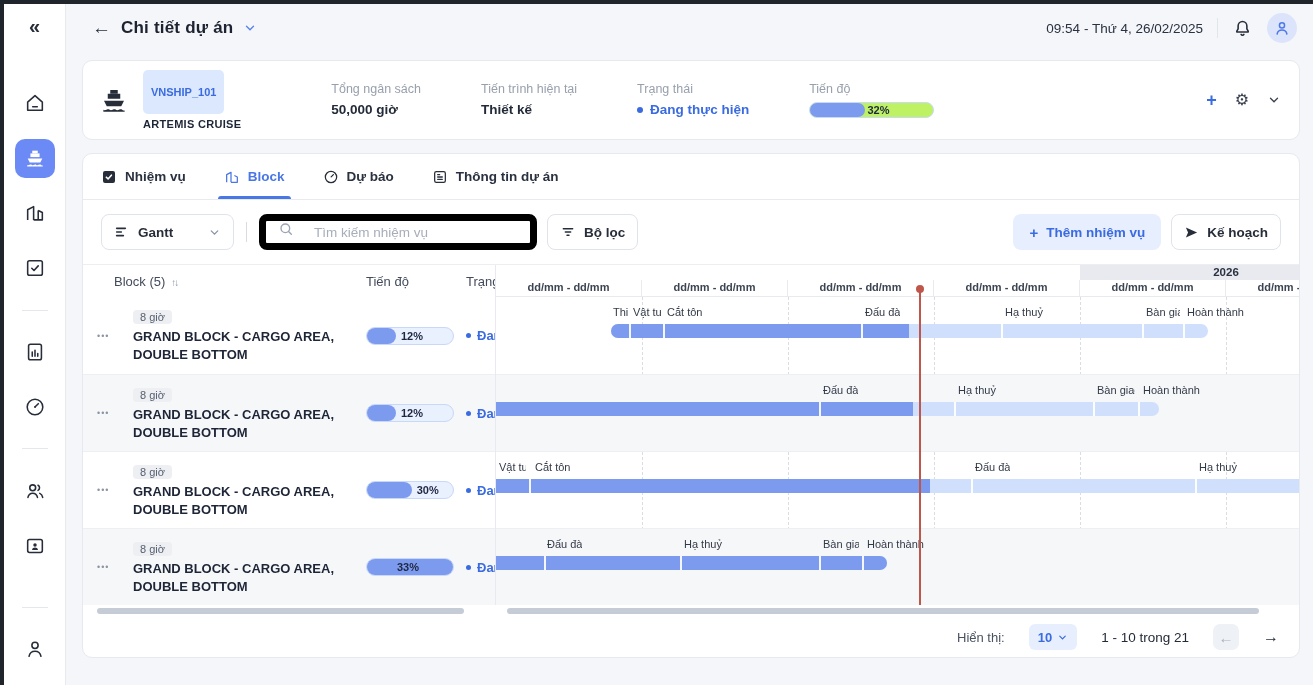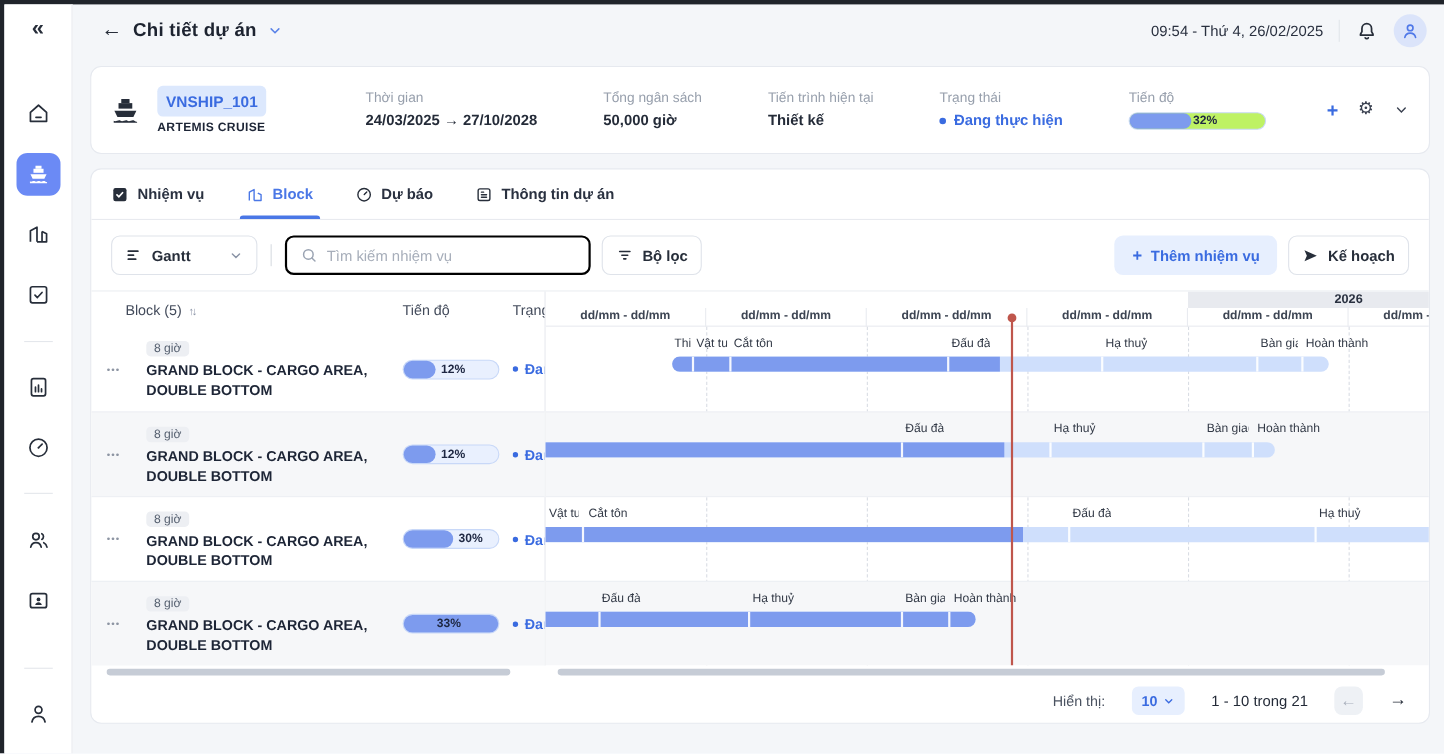--- a/index.html
+++ b/index.html
@@ -21,21 +21,21 @@
   .page-title{font-size:17px;font-weight:700;color:#1d2330;letter-spacing:.2px}
   .title-chev{margin-left:10px;cursor:pointer}
   .topbar-right{margin-left:auto;display:flex;align-items:center;gap:14px}
   .clock{font-size:13.5px;color:#2a3140;font-weight:500}
   .top-sep{width:1px;height:20px;background:#e2e5ea}
   .avatar{width:30px;height:30px;border-radius:50%;background:#dbe4fa;display:flex;align-items:center;justify-content:center;cursor:pointer}
   .content{padding:8px 13px 0 16px}
   
   .pcard{background:#fff;border:1px solid #e6e9ef;border-radius:10px;height:80px;display:flex;align-items:center;padding:0 18px 0 16px;margin-bottom:13px}
   .pcard-ship{margin-right:14px}
-  .pcode{display:inline-block;background:#dce8fd;color:#3a6be0;font-size:14px;font-weight:700;padding:6px 8px;border-radius:5px;margin-bottom:4px}
+  .pcode{display:inline-block;background:#dce8fd;color:#3a6be0;font-size:11px;font-weight:700;padding:16px 8px;border-radius:5px;margin-bottom:4px}
   .pname{font-size:11px;font-weight:700;color:#1d2536;letter-spacing:.3px}
   .pfields{display:flex;margin-left:90px;gap:60px}
   .pf-label{font-size:12.5px;color:#98a0ad;margin-bottom:6px}
   .pf-value{font-size:13.5px;color:#242b38;font-weight:600}
   .status-val{display:flex;align-items:center;gap:7px;color:#3a6be0;font-size:13.5px;font-weight:600}
   .dot{width:6px;height:6px;border-radius:50%;background:#3a6be0;flex-shrink:0}
   .hprog{width:125px;height:16px;border-radius:9px;background:#bef264;border:1px solid #c9d9f8;position:relative;margin-top:2px}
   .hprog-fill{position:absolute;left:0;top:0;bottom:0;background:#7d9bee;border-radius:9px}
   .hprog-label{position:absolute;top:1px;font-size:11px;font-weight:600;color:#1e2742}
   .pcard-actions{margin-left:auto;display:flex;align-items:center;gap:18px}
@@ -46,21 +46,21 @@
   .tabs{display:flex;align-items:center;gap:38px;padding:0 18px;height:46px;border-bottom:1px solid #e8eaef}
   .tab{display:flex;align-items:center;gap:8px;font-size:13.5px;font-weight:700;color:#2a3140;cursor:pointer;height:100%;position:relative}
   .tab.active{color:#4a77e6}
   .tab.active::after{content:"";position:absolute;left:-6px;right:-6px;bottom:0;height:3px;border-radius:3px 3px 0 0;background:#4a77e6}
   
   .toolbar{display:flex;align-items:center;padding:14px 18px;gap:10px}
   .btn{height:36px;border-radius:8px;border:1px solid #dfe3ea;background:#fff;display:flex;align-items:center;gap:8px;padding:0 12px;font-size:13.5px;font-weight:600;color:#272e3a;cursor:pointer}
   .gantt-btn{width:133px}
   .gantt-btn .chev{margin-left:auto}
   .tb-sep{width:1px;height:20px;background:#d8dce2;margin:0 2px}
-  .search{width:278px;height:36px;border:2px solid #000000;border-radius:8px;display:flex;align-items:center;gap:8px;padding:0 12px;background:#fff}
+  .search{width:278px;height:36px;border:7px solid #000000;border-radius:8px;display:flex;gap:20px;padding:0 12px;background:#fff}
   .search input{border:0;outline:0;flex:1;font-size:13.5px;font-family:inherit;color:#2a3140;background:transparent}
   .search input::placeholder{color:#a7aeba}
   .toolbar-right{margin-left:auto;display:flex;gap:10px}
   .btn-soft{background:#e7effe;border:0;color:#3a6be0;font-weight:600;padding:0 16px}
   .btn-soft .plus{font-size:15px}
   
   .grid{display:flex;position:relative;border-top:1px solid #eceef2}
   .left-pane{width:413px;flex-shrink:0;border-right:1px solid #e8eaef}
   .lp-header{height:32px;display:grid;grid-template-columns:252px 100px 1fr;align-items:center;padding-left:31px;font-size:13px;color:#434b5b;font-weight:500}
   .sort{font-size:10px;color:#8a93a6;letter-spacing:-2px;margin-left:6px}
@@ -228,24 +228,20 @@
               <rect x="7" y="7" width="10" height="4"></rect>
               <path d="M4 12.5h16l-2.2 4.5H6.2z"></path>
               <path d="M3.5 19.8c1.6 1.1 3.4-1.1 5 0s3.4-1.1 5 0 3.4-1.1 5 0 1.6.5 2 .7v.8H3.5z"></path>
             </svg>
           </span>
         <div>
           <span class="pcode">VNSHIP_101</span>
           <div class="pname">ARTEMIS CRUISE</div>
         </div>
         <div class="pfields">
-          <div>
-            <div class="pf-label">Thời gian</div>
-            <div class="pf-value">24/03/2025 → 27/10/2028</div>
-          </div>
           <div>
             <div class="pf-label">Tổng ngân sách</div>
             <div class="pf-value">50,000 giờ</div>
           </div>
           <div>
             <div class="pf-label">Tiến trình hiện tại</div>
             <div class="pf-value">Thiết kế</div>
           </div>
           <div>
             <div class="pf-label">Trạng thái</div>

